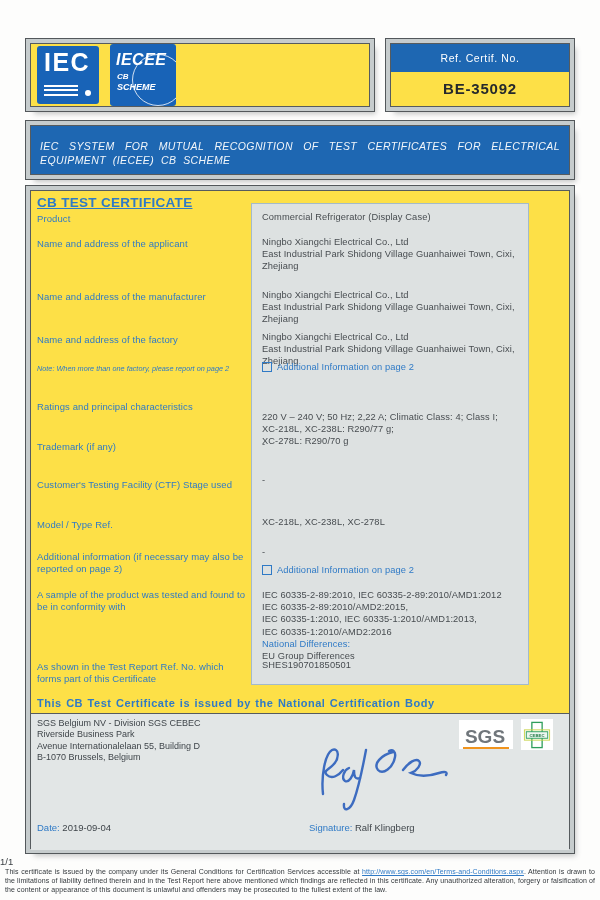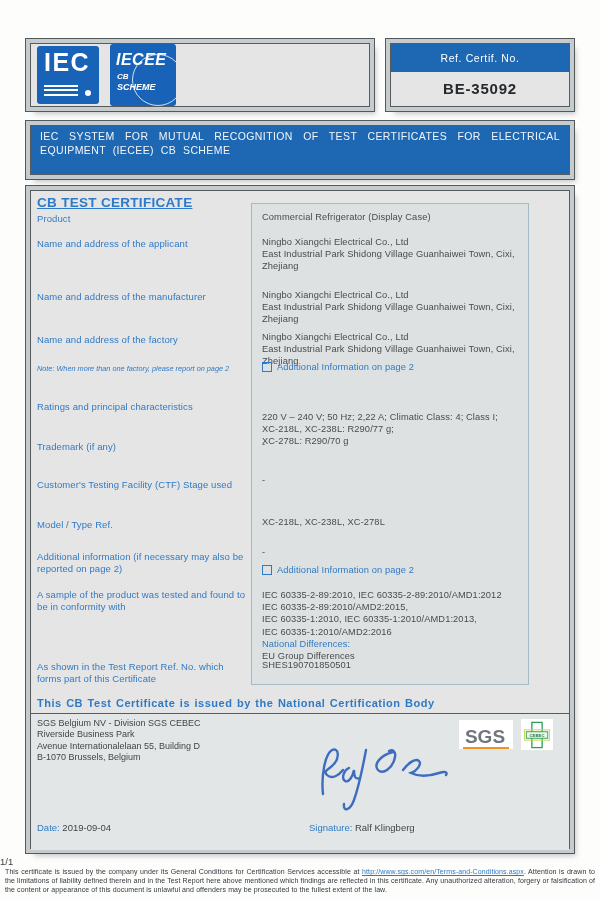--- a/index.html
+++ b/index.html
@@ -1,39 +1,39 @@
 <!DOCTYPE html>
 <html><head>
 <meta charset="utf-8">
 <style>
   html,body{margin:0;padding:0;background:#fff;}
   .page{position:relative;width:600px;height:900px;background:#fdfdfc;overflow:hidden;
         font-family:"Liberation Sans",sans-serif;-webkit-font-smoothing:antialiased;}
   
-  .metal{position:absolute;background:#e5e5e5;border:1px solid #565b5e;box-sizing:border-box;
+  .metal{position:absolute;background:#fde047;border:1px solid #565b5e;box-sizing:border-box;
          box-shadow:0 0 0 4px #c6cccd,0 0 0 5px #53585b,5px 6px 5px 1px rgba(70,75,80,.30);}
   
   .logos{display:flex;align-items:center;gap:11px;padding-left:6px;}
   .iec-sq{width:62px;height:58px;background:#1863b7;border-radius:3px;color:#fff;position:relative;}
   .iec-txt{font-size:25px;font-weight:bold;letter-spacing:1.5px;margin:4px 0 0 7px;line-height:1;}
   .iec-lines{position:absolute;left:7px;bottom:8px;}
   .iec-lines div{width:34px;height:2px;background:#fff;margin-top:2.6px;}
   .iec-dot{position:absolute;right:8px;bottom:8px;width:6px;height:6px;border-radius:50%;background:#fff;}
   .iecee-sq{width:66px;height:62px;background:#1863b7;border-radius:3px;color:#fff;position:relative;overflow:hidden;}
   .iecee-sq:before{content:"";position:absolute;right:-8px;top:10px;width:50px;height:50px;border-radius:50%;
                    border:1.5px solid rgba(255,255,255,.8);}
   .iecee-t1{font-style:italic;font-weight:bold;font-size:16px;letter-spacing:.5px;margin:7px 0 0 6px;position:relative;}
   .iecee-t2{font-style:italic;font-weight:bold;font-size:8px;margin:3px 0 0 7px;position:relative;}
   .iecee-t3{font-style:italic;font-weight:bold;font-size:9px;margin:1px 0 0 7px;position:relative;}
   .ref-bar{height:28px;background:#1e67b2;color:#fff;font-size:10.5px;letter-spacing:.6px;
            display:flex;align-items:center;justify-content:center;}
   .ref-val{text-align:center;font-size:15px;font-weight:bold;letter-spacing:.8px;color:#25292c;margin-top:8px;}
   
   .banner{background:#1e67b2;color:#f2f6fa;font-size:10.5px;line-height:13.5px;letter-spacing:.4px;
-          word-spacing:3.5px;text-align:justify;padding:4px 9px;}
+          word-spacing:3.5px;text-align:justify;padding:14px 9px;font-style:italic;}
   
   .cb-title{position:absolute;left:6px;top:4px;color:#2f7ac6;font-size:13.5px;font-weight:bold;
             letter-spacing:.3px;text-decoration:underline;}
   .gray-panel{position:absolute;left:220px;top:12px;width:278px;height:482px;background:#dde1e1;
               border:1px solid #a3bac9;box-sizing:border-box;}
   .lbl{position:absolute;left:6px;width:212px;color:#2f7ac6;font-size:9.5px;line-height:11.5px;letter-spacing:.1px;}
   .note{position:absolute;left:6px;width:232px;color:#2f7ac6;font-size:7.3px;font-style:italic;}
   .val{position:absolute;left:231px;width:266px;color:#474c50;font-size:9.3px;line-height:12.2px;letter-spacing:.1px;}
   .chk-row{display:flex;align-items:center;gap:5px;color:#2f7ac6;}
   .checkbox{width:8px;height:8px;border:1.3px solid #2f7ac6;background:transparent;flex:0 0 auto;}

